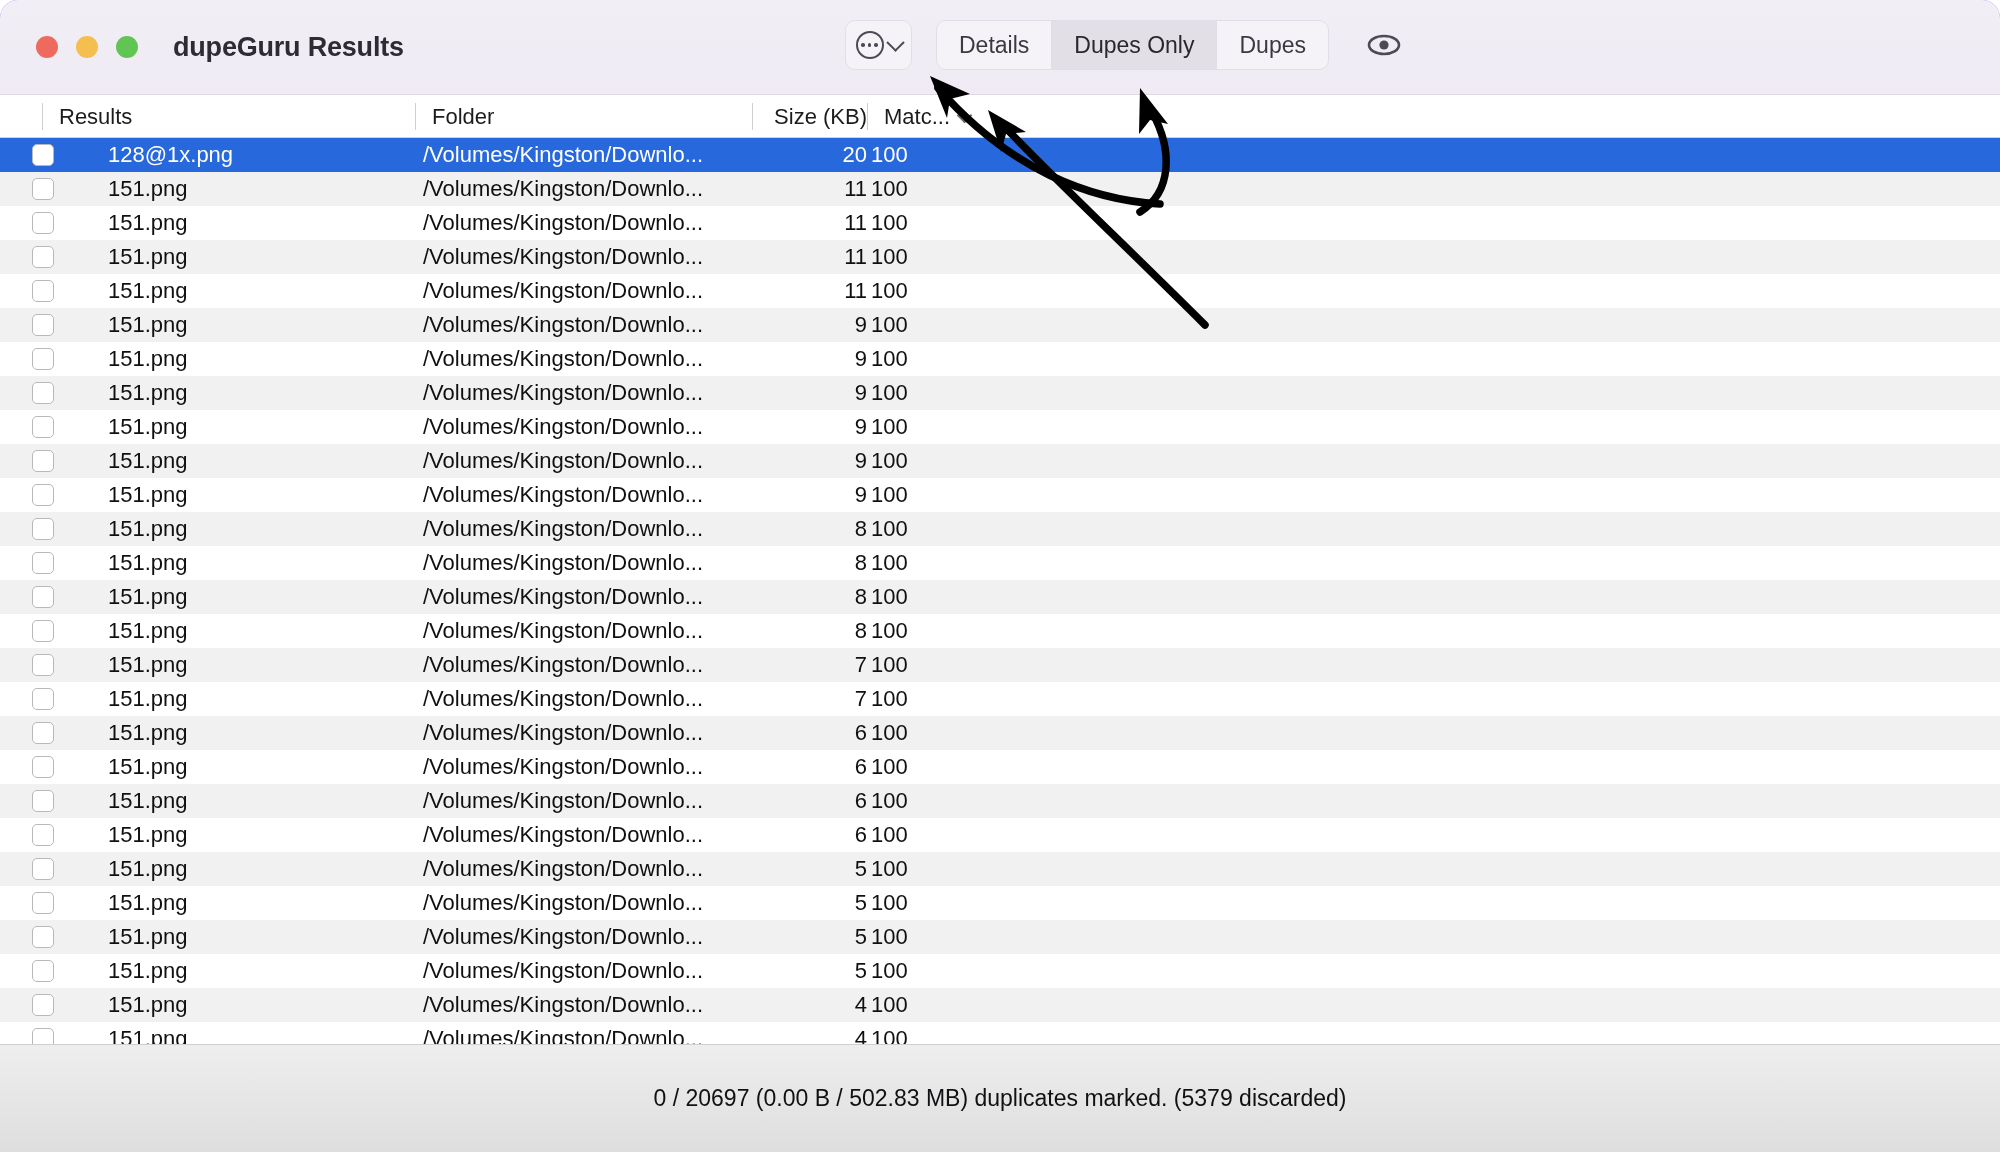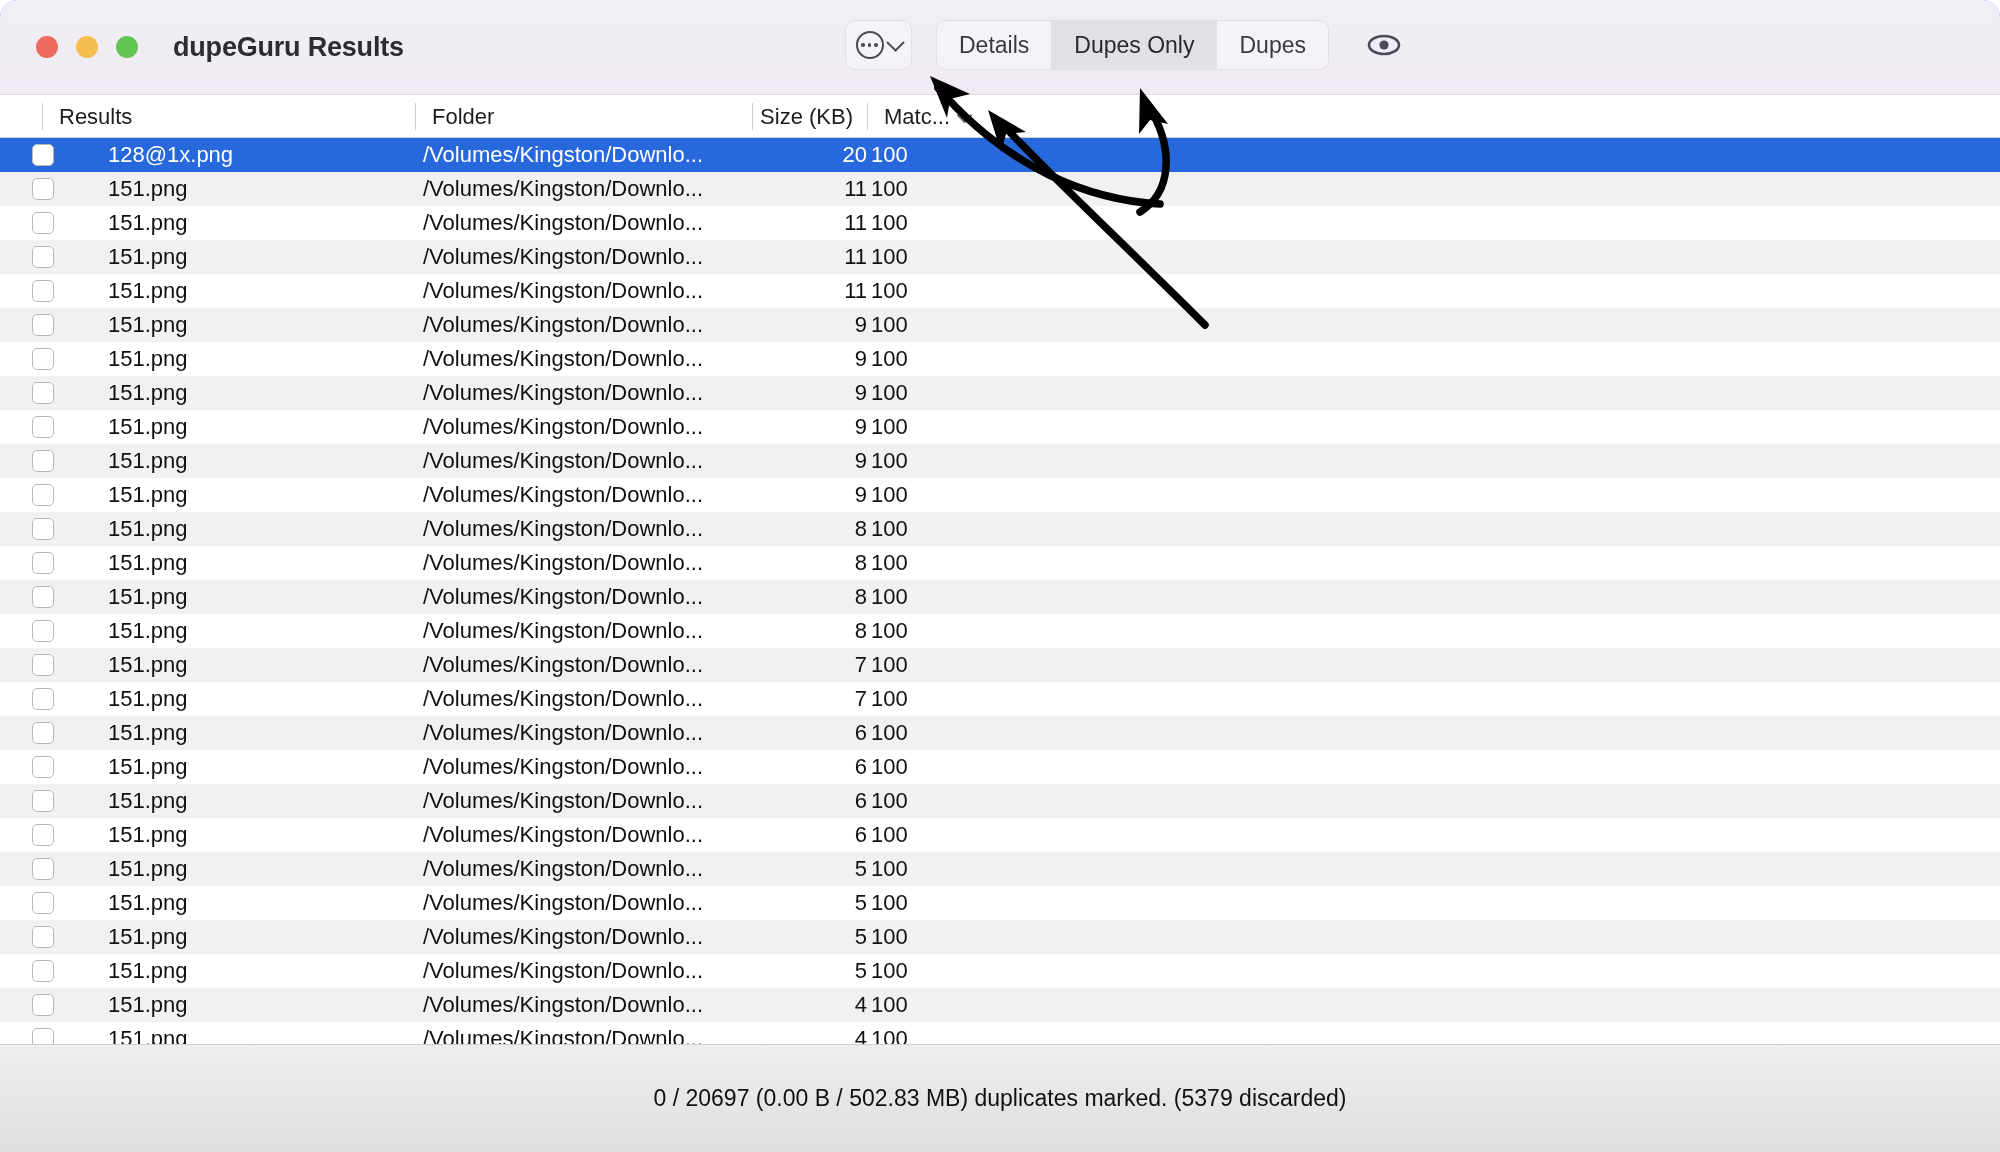--- a/index.html
+++ b/index.html
@@ -175,21 +175,21 @@
     white-space: nowrap;
   }
   .th .th-sep {
     position: absolute;
     left: 0; top: 8px;
     width: 1px; height: 27px;
     background: #cfcfcf;
   }
   .th .th-label { margin-left: 17px; }
   .th.numeric { justify-content: flex-end; }
-  .th.numeric .th-label { margin-left: 0; margin-right: 14px; }
+  .th.numeric .th-label { margin-left: 0; }
 
   #th-filename { left: 42px;  width: 373px; }
   #th-folder   { left: 415px; width: 337px; }
   #th-size     { left: 752px; width: 115px; }
   #th-match    { left: 867px; width: 125px; }
 
   .sort-chev {
     position: absolute;
     right: 22px;
     top: 15px;

